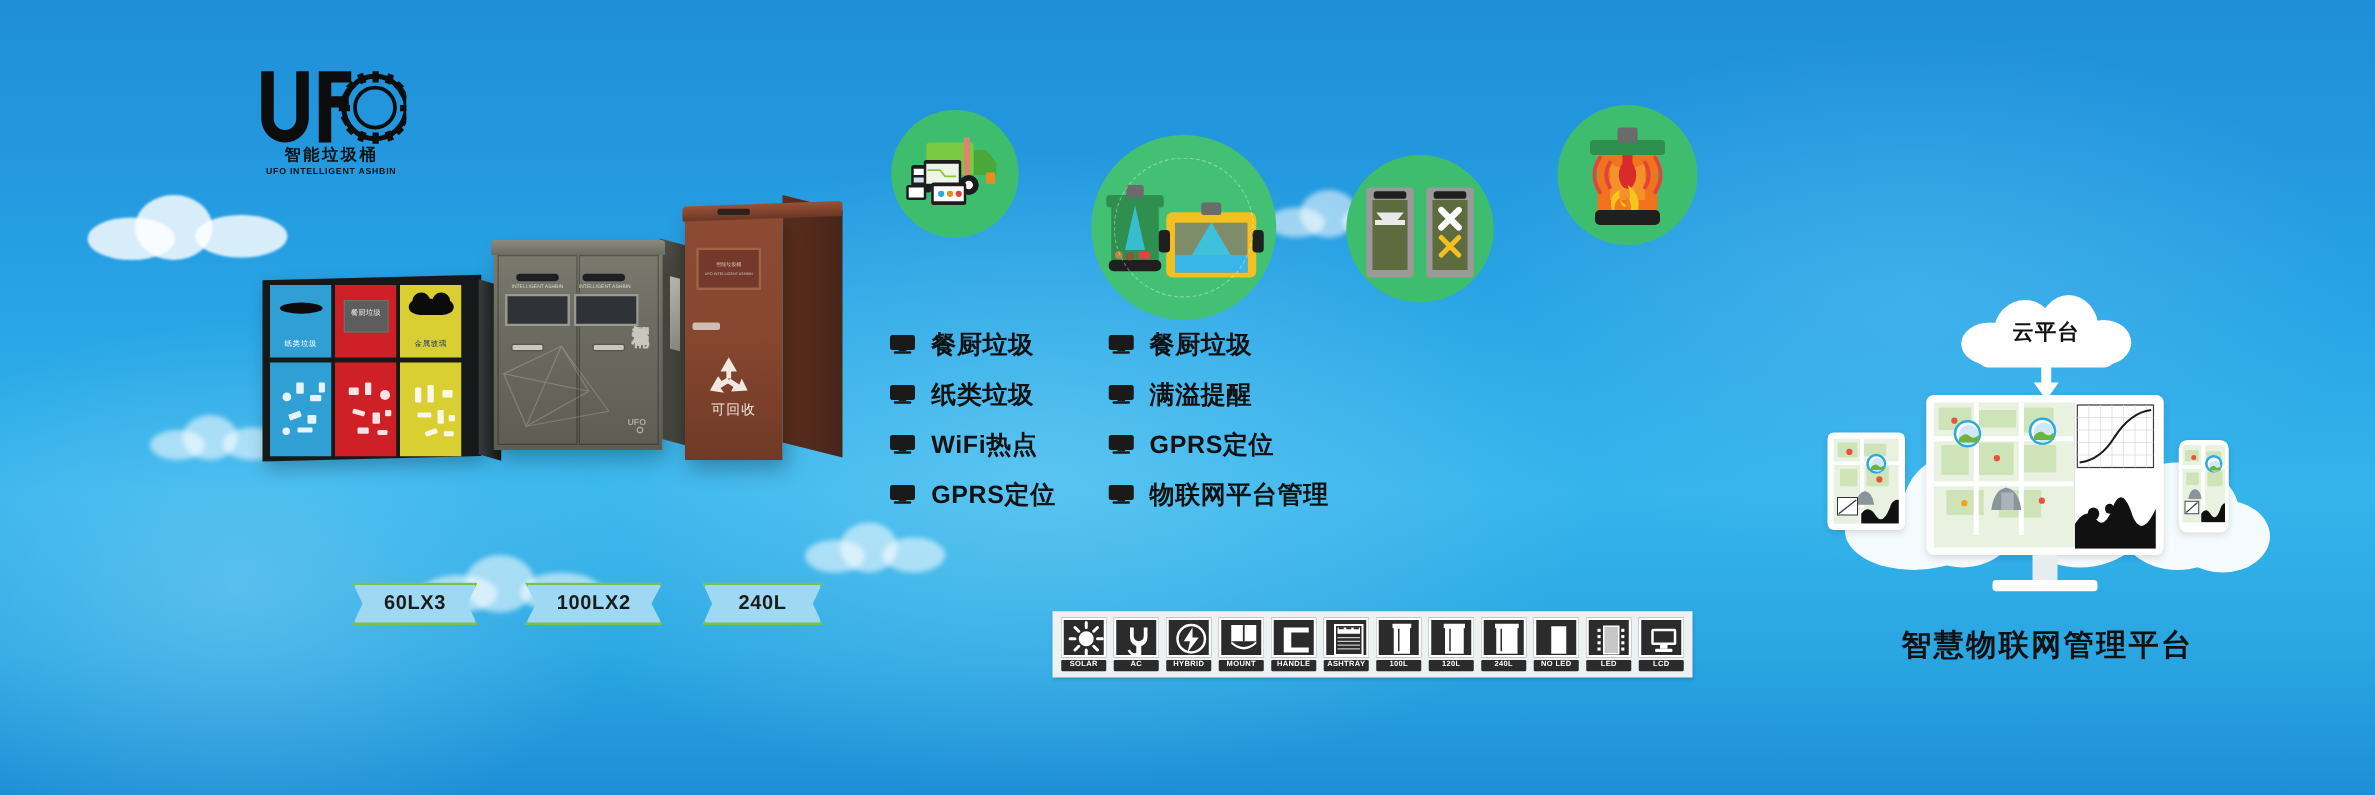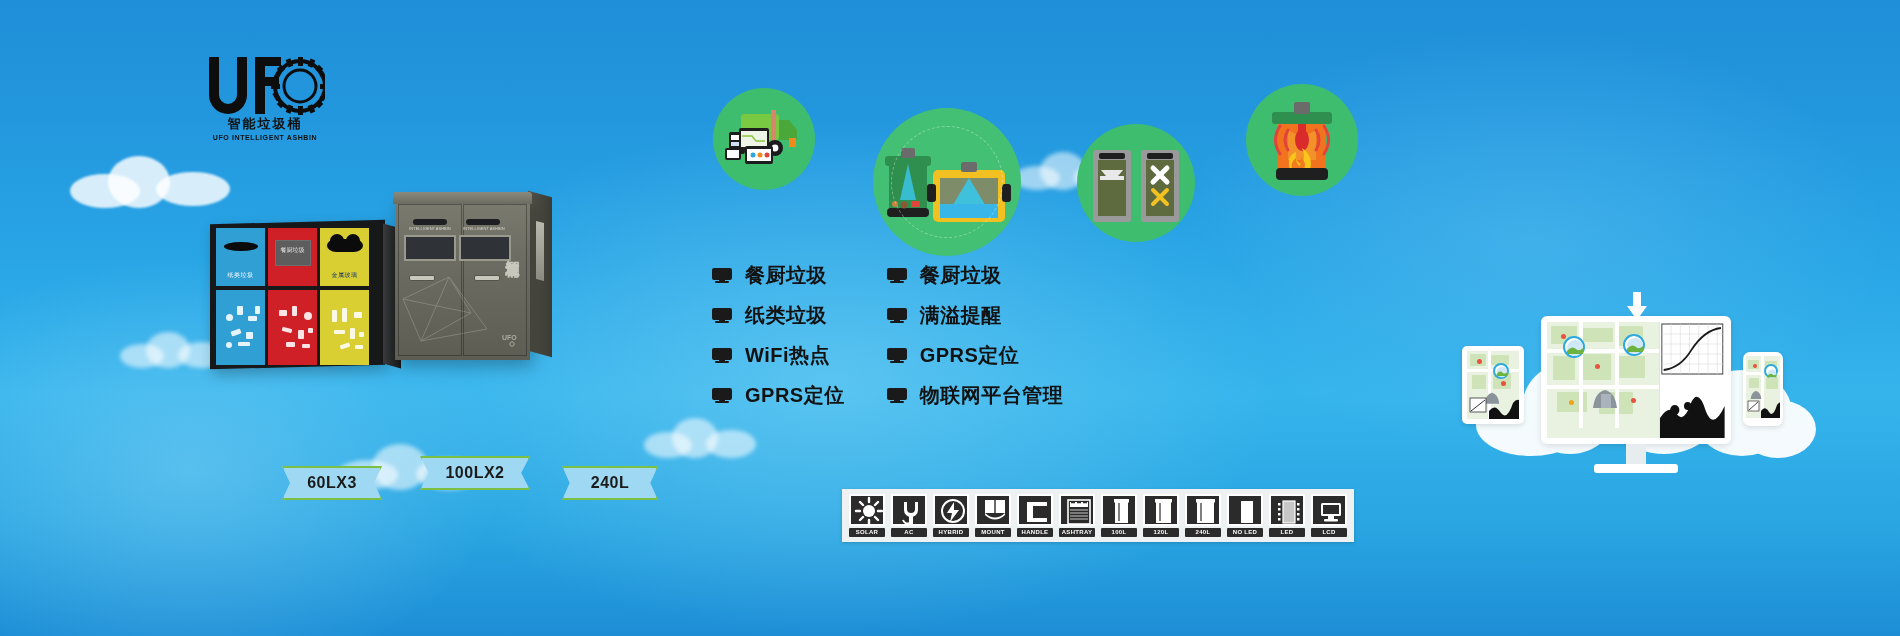--- a/index.html
+++ b/index.html
@@ -417,24 +417,44 @@
       <div class="tinytxt" style="left:32%;">INTELLIGENT ASHBIN</div>
       <div class="screen" style="left:34%;"></div>
       <div class="slot"></div>
       <div class="vtext">智慧垃圾桶</div>
       <svg class="ufo-mini" viewBox="0 0 20 16">
         <text x="0" y="9" font-size="7" fill="#c9c8bd" font-family="'Liberation Sans',sans-serif" font-weight="700">UFO</text>
         <circle cx="10" cy="13" r="2.2" fill="none" stroke="#c9c8bd" stroke-width="1"></circle>
       </svg>
     </div>
   </div>
-  <div class="ribbon" style="left:420px; top:456px; width:110px;">
+  <div class="ribbon" style="left:420px; top:466px; width:110px;">
     <span>100LX2</span>
   </div>
 
+  <div class="bin-group brown">
+    <div class="rside"></div>
+    <div class="face">
+      <div class="panel">
+        <div class="t1">智能垃圾桶</div>
+        <div class="t2">UFO INTELLIGENT ASHBIN</div>
+      </div>
+      <div class="slot"></div>
+      <svg class="recy" viewBox="0 0 40 36">
+        <g fill="#f3e8e1">
+          <path d="M20 2 L27 14 L22 14 L22 20 L18 20 L18 14 L13 14 Z"></path>
+          <path d="M4 30 L11 18 L14 22 L19 19 L21 23 L13 28 L16 32 Z"></path>
+          <path d="M36 30 L22 31 L24 27 L19 24 L21 20 L29 25 L31 20 Z"></path>
+        </g>
+      </svg>
+      <div class="rlbl">可回收</div>
+    </div>
+    <div class="cap"></div>
+    <div class="ledbar"></div>
+  </div>
   <div class="ribbon" style="left:562px; top:466px; width:96px;">
     <span>240L</span>
   </div>
 
   <div class="gcircle c1">
     <svg width="102" height="102" viewBox="0 0 102 102">
       <rect x="28" y="26" width="38" height="26" rx="3" fill="#7ac943"></rect>
       <path d="M66 32 h10 l8 10 v10 h-18 Z" fill="#4aa83a"></path>
       <rect x="58" y="22" width="5" height="32" fill="#d9866f"></rect>
       <circle cx="62" cy="60" r="8" fill="#1b1b1b"></circle>
@@ -738,20 +758,30 @@
   <div class="platform">
 
     <div class="cloud" style="left:20px; top:112px; width:330px; height:110px; opacity:.95;">
       <i style="left:0px;   top:46px; width:110px; height:62px;"></i>
       <i style="left:46px;  top:14px; width:96px;  height:92px;"></i>
       <i style="left:128px; top:2px;  width:120px; height:104px;"></i>
       <i style="left:216px; top:22px; width:100px; height:86px;"></i>
       <i style="left:264px; top:52px; width:76px;  height:58px;"></i>
     </div>
 
+    <div class="cloudlabel">
+      <div class="cloud" style="left:0; top:0; width:136px; height:58px;">
+        <i style="left:0px;  top:22px; width:46px; height:34px;"></i>
+        <i style="left:26px; top:4px;  width:50px; height:52px;"></i>
+        <i style="left:62px; top:0px;  width:48px; height:56px;"></i>
+        <i style="left:92px; top:20px; width:44px; height:36px;"></i>
+        <i style="left:12px; top:38px; width:112px; height:20px; border-radius:10px;"></i>
+      </div>
+      <div class="txt">云平台</div>
+    </div>
 
     <svg class="arrow-down" viewBox="0 0 22 28">
       <path d="M7 0 h8 v14 h6 L11 28 L1 14 h6 Z" fill="#ffffff"></path>
     </svg>
 
     <div class="monitor">
       <div class="inner">
         <div class="map-pane">
           <div class="blk" style="left:4px;  top:4px;  width:26px; height:18px;"></div>
           <div class="blk" style="left:36px; top:6px;  width:30px; height:14px;"></div>
@@ -853,14 +883,15 @@
           </svg>
         <svg style="position:absolute; left:1px; bottom:0; width:38px; height:18px;" viewBox="0 0 38 18">
           <rect x="1" y="1" width="11" height="10" fill="#fff" stroke="#333" stroke-width=".7"></rect>
           <path d="M2 10 L11 2" stroke="#333" stroke-width=".9"></path>
           <path d="M14 18 L14 11 q4 -6 8 1 q4 6 8 -7 q4 -6 8 3 v10 Z" fill="#111"></path>
         </svg>
       </div>
     </div>
   </div>
 
+  <div class="platform-title">智慧物联网管理平台</div>
 
 </div>
 
 </body></html>

